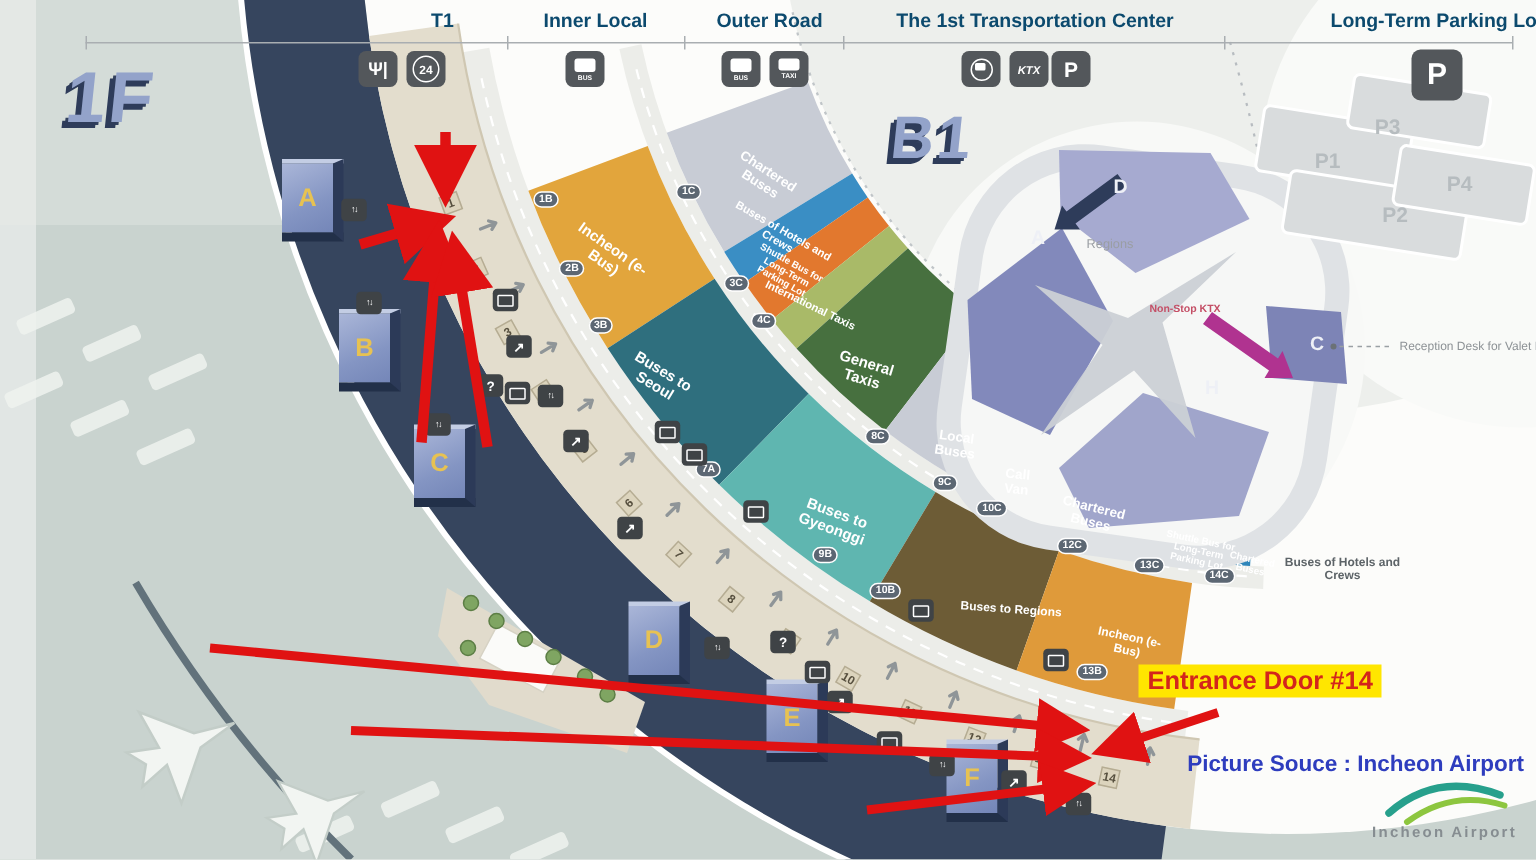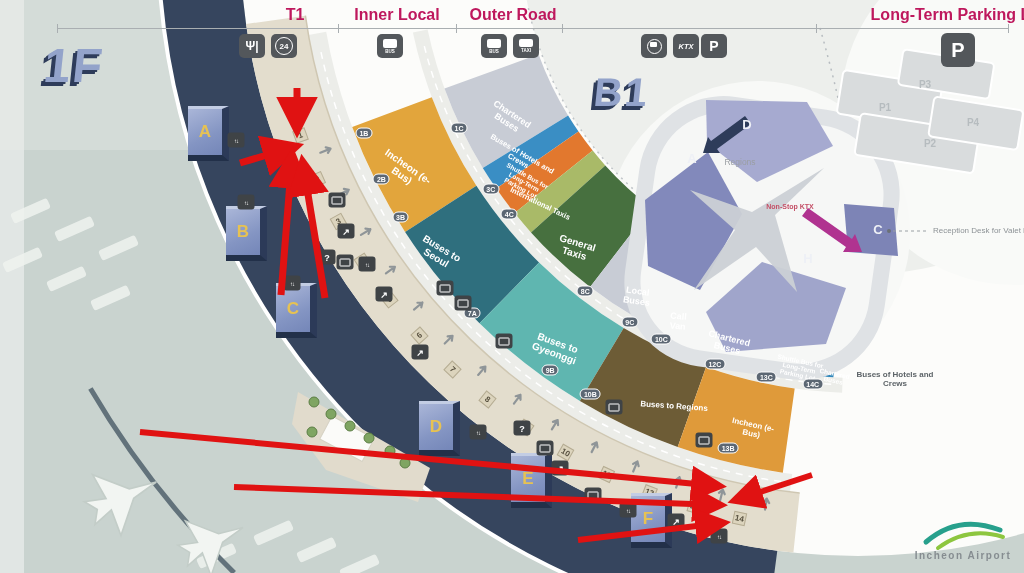--- a/index.html
+++ b/index.html
@@ -13,21 +13,21 @@
   .pill{position:absolute;transform:translate(-50%,-50%);background:#5c6773;border:1px solid #fff;
         border-radius:8px;color:#fff;font-size:7px;font-weight:bold;padding:1px 3px;z-index:23;white-space:nowrap}
   .door{position:absolute;width:13px;height:13px;background:#dcd4bd;border:1px solid #b5ac93;color:#57503f;
         font-size:8px;font-weight:bold;display:flex;align-items:center;justify-content:center;z-index:22;box-sizing:border-box}
   .gate{position:absolute;width:34px;height:46px;background:linear-gradient(155deg,#aab6d8 0%,#8495c3 60%,#7486b8 100%);
         border-right:7px solid #2c3a58;border-bottom:6px solid #223049;border-top:3px solid #c3cde4;
         display:flex;align-items:center;justify-content:center;z-index:22}
   .gate span{color:#e7c252;font-size:17px;font-weight:bold}
   .icn{position:absolute;transform:translate(-50%,-50%);width:17px;height:15px;background:#3f4346;border-radius:3px;
        color:#fff;display:flex;align-items:center;justify-content:center;z-index:23;font-weight:bold}
-  .hsec{position:absolute;top:6px;transform:translateX(-50%);font-size:16px;font-weight:bold;color:#be185d;
+  .hsec{position:absolute;top:6px;transform:translateX(-50%);font-size:13px;font-weight:bold;color:#0c4a6e;
         white-space:nowrap;z-index:26}
   .hicon{position:absolute;transform:translate(-50%,-50%);width:26px;height:24px;background:#53575b;border-radius:5px;
          color:#fff;display:flex;flex-direction:column;align-items:center;justify-content:center;z-index:26;overflow:hidden}
   .hicon.big{width:34px;height:34px;border-radius:6px}
   .ruler{position:absolute;top:28px;left:57px;width:951px;height:1px;background:#a9aeb1;z-index:25}
   .rtick{position:absolute;top:24px;width:1px;height:9px;background:#a9aeb1;z-index:25}
   .f3d{position:absolute;font-weight:bold;color:#93a3ca;z-index:15;transform:skewX(-6deg);
        text-shadow:-4px 4px 0 #2e3c5a,-2px 2px 0 #33415e;letter-spacing:2px}
   #lbl-1f{left:44px;top:38px;font-size:48px}
   #lbl-b1{left:594px;top:70px;font-size:40px}
@@ -35,21 +35,21 @@
   #ann1{left:255px;top:71px}
   #ann14{left:759px;top:443px}
   #src{position:absolute;left:700px;top:501px;width:316px;text-align:right;font-size:15px;font-weight:bold;z-index:30}
   #logo-text{position:absolute;left:893px;top:550px;width:140px;text-align:center;font-size:10px;font-weight:bold;
              letter-spacing:1.5px;color:#868d91;z-index:45}
   #valet{position:absolute;left:933px;top:226px;font-size:8px;color:#8d9296;white-space:nowrap;z-index:30}
   #general{position:absolute;left:740px;top:162px;transform:translate(-50%,-50%);font-size:8.5px;color:#9a9ea3;z-index:30}
   #ktx{position:absolute;left:790px;top:207px;transform:translate(-50%,-50%);width:50px;text-align:center;
        font-size:7px;font-weight:bold;color:#c44f66;line-height:1.15;z-index:30}
   .shl{position:absolute;transform:translate(-50%,-50%);color:#eef0f6;font-weight:bold;font-size:13px;z-index:30}
-  .plbl{position:absolute;transform:translate(-50%,-50%);color:#b6bcbf;font-weight:bold;font-size:10px;z-index:30}
+  .plbl{position:absolute;transform:translate(-50%,-50%);color:#b6bcbf;font-weight:bold;font-size:14px;z-index:30}
 </style>
 </head>
 <body>
 
 <div id="stage">
   <svg id="bg" width="1024" height="573" viewBox="0 0 1024 573">
       <rect x="0" y="0" width="1024" height="573" fill="#c9d3cf"></rect>
       <rect x="0" y="0" width="190" height="150" fill="#d8e0db" opacity="0.7"></rect>
       <rect x="0" y="0" width="24" height="573" fill="#e7ebe8" opacity="0.8"></rect>
       <rect x="10" y="214" width="40" height="11" rx="3" fill="#eef2ef" opacity="0.85" transform="rotate(-24 10 214)"></rect>
@@ -290,20 +290,21 @@
       </div>
       <div class="hsec" style="left: 513px; top: 6px;">Outer Road</div>
       <div class="hicon" style="left: 494px; top: 46px;">
         <div style="width: 14px; height: 9px; background: rgb(255, 255, 255); border-radius: 2px; margin-bottom: 1px;"></div>
         <span style="font-size: 4.5px; font-weight: bold;">BUS</span>
       </div>
       <div class="hicon" style="left: 526px; top: 46px;">
         <div style="width: 14px; height: 8px; background: rgb(255, 255, 255); border-radius: 2px; margin-bottom: 1px;"></div>
         <span style="font-size: 4.5px; font-weight: bold;">TAXI</span>
       </div>
+      <div class="hsec" style="left: 690px; top: 6px;">The 1st Transportation Center</div>
       <div class="hicon" style="left: 654px; top: 46px;">
         <div style="width: 15px; height: 15px; border: 1.5px solid rgb(255, 255, 255); border-radius: 50%; position: relative; box-sizing: border-box;">
           <div style="position: absolute; left: 2.5px; top: 2px; width: 7px; height: 5px; background: rgb(255, 255, 255); border-radius: 1px;"></div>
         </div>
       </div>
       <div class="hicon" style="left: 686px; top: 46px;">
         <span style="font-size: 7.5px; font-weight: bold; font-style: italic;">KTX</span>
       </div>
       <div class="hicon" style="left: 714px; top: 46px;">
         <span style="font-size: 14px; font-weight: bold;">P</span>
@@ -333,17 +334,19 @@
       <line x1="140" y1="432" x2="718" y2="486" stroke="#e01212" stroke-width="6" marker-end="url(#rah)"></line>
       <line x1="234" y1="487" x2="719" y2="505" stroke="#e01212" stroke-width="6" marker-end="url(#rah)"></line>
       <line x1="578" y1="540" x2="722" y2="523" stroke="#e01212" stroke-width="6" marker-end="url(#rah)"></line>
       <line x1="812" y1="475" x2="736" y2="500" stroke="#e01212" stroke-width="6" marker-end="url(#rah)"></line>
       <path d="M926,542 Q958,514 1000,530" stroke="#27a08c" stroke-width="5" fill="none" stroke-linecap="round"></path>
       <path d="M938,548 Q968,526 1003,537" stroke="#8dc63f" stroke-width="4" fill="none" stroke-linecap="round"></path>
     </svg>
 
   <div class="f3d" id="lbl-1f">1F</div>
   <div class="f3d" id="lbl-b1">B1</div>
+  <div class="ann" id="ann14" style="background: rgb(255, 230, 0); color: rgb(211, 37, 28);">Entrance Door #14</div>
+  <div id="src" style="color: rgb(46, 61, 190);">Picture Souce : Incheon Airport</div>
   <div id="logo-text">Incheon Airport</div>
   <div id="valet">Reception Desk for Valet Parking</div>
   <div id="general">Regions</div>
   <div id="ktx">Non-Stop KTX</div>
 </div>
 
 </body></html>

